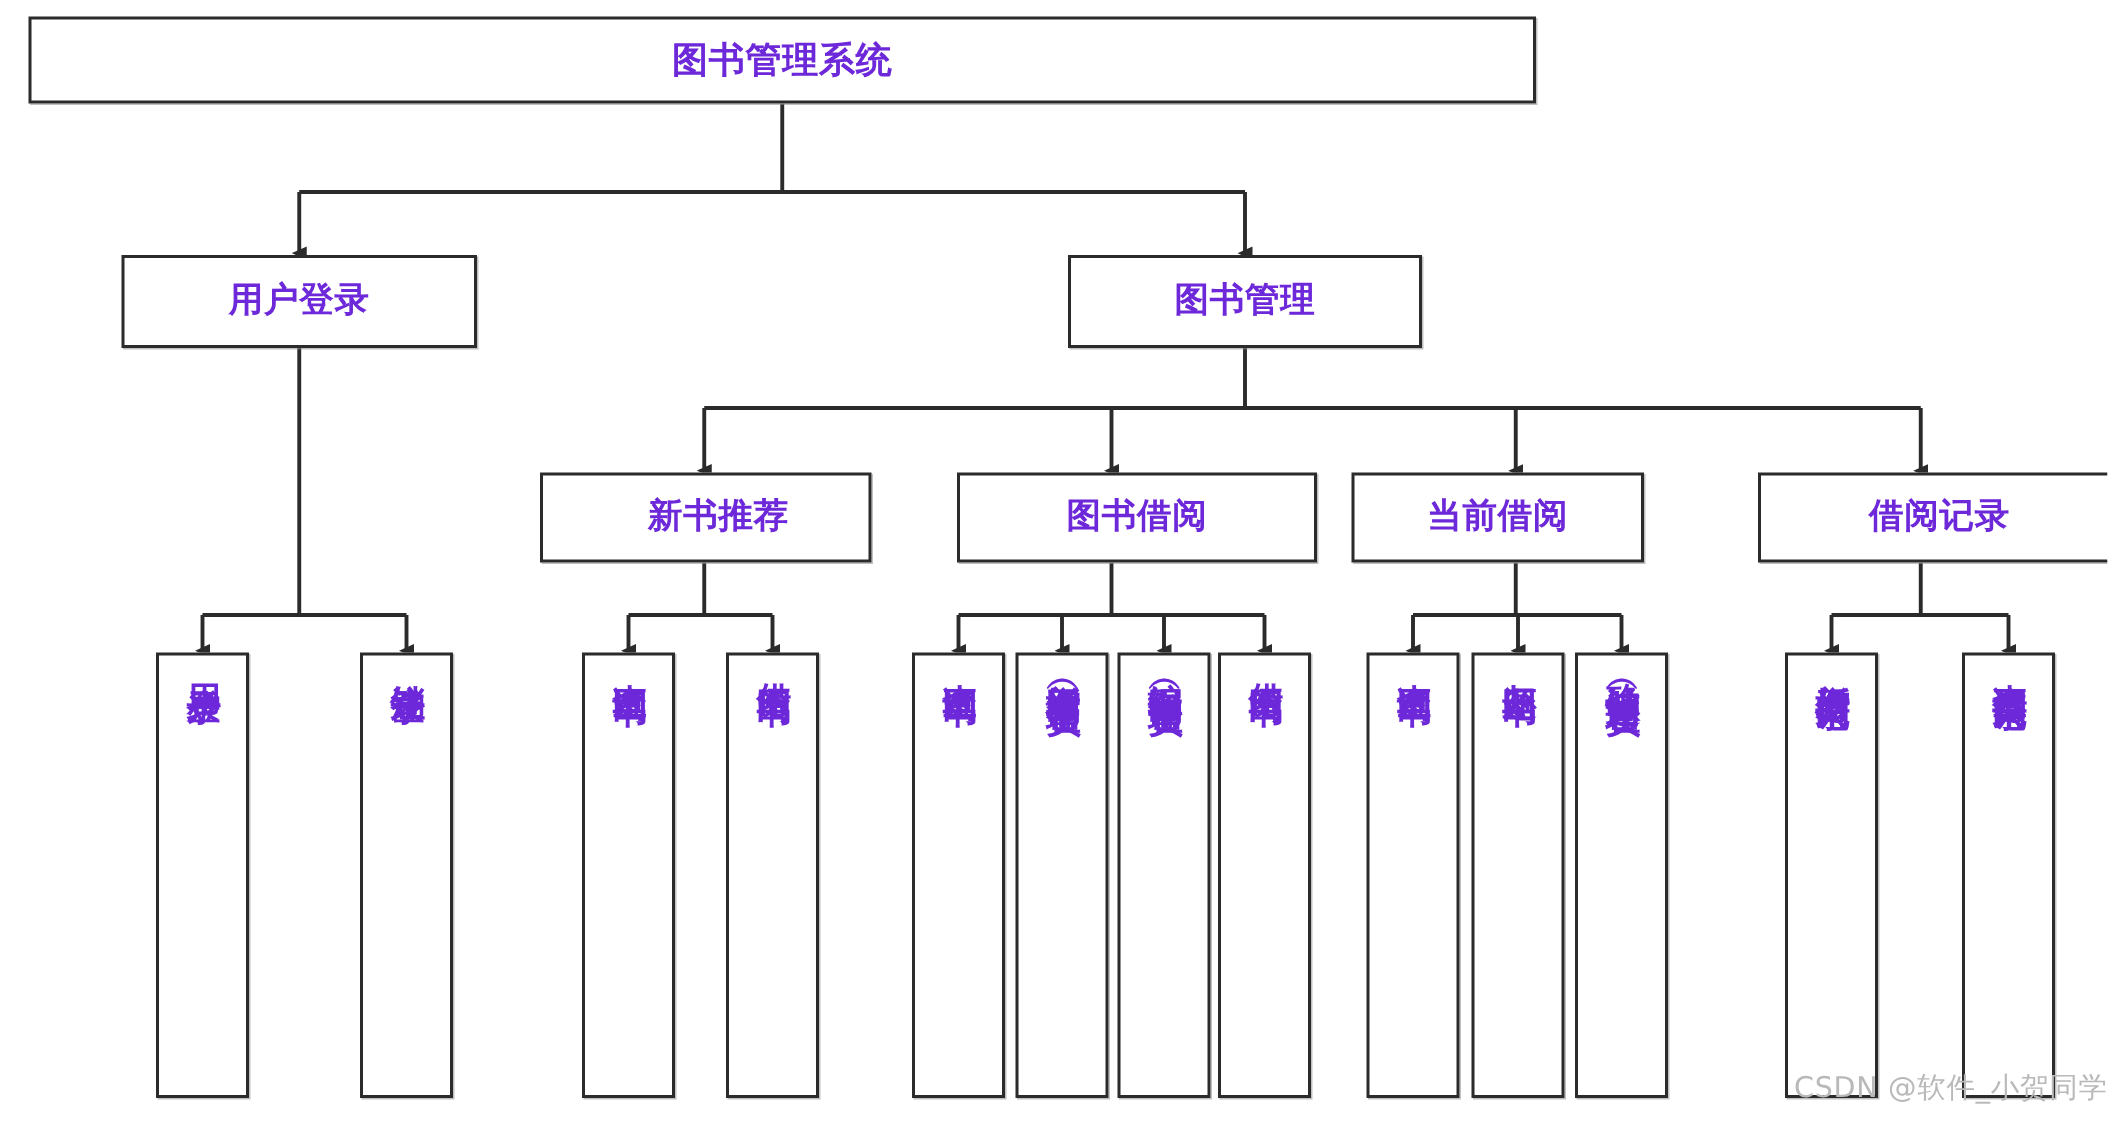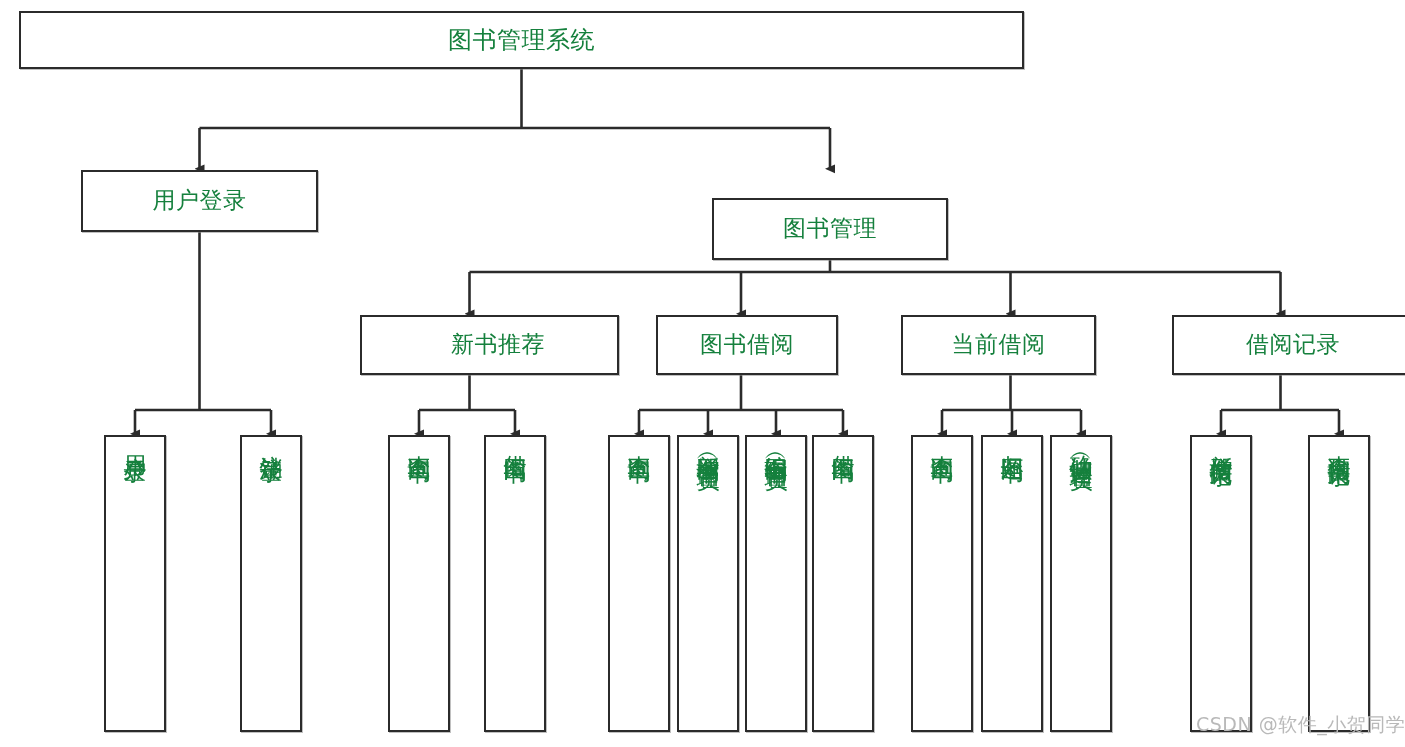--- a/index.html
+++ b/index.html
@@ -30,24 +30,25 @@
     position: absolute;
     box-sizing: border-box;
     background: #ffffff;
     border: 2px solid #2b2b2b;
     display: flex;
     align-items: center;
     justify-content: center;
     box-shadow: 1px 1px 0 rgba(140,140,140,0.55);
   }
   .node-label {
-    color: #15803d;
+    color: #6d28d9;
     text-align: left;
     line-height: 1.18;
     white-space: nowrap;
+    font-weight: bold;
   }
   .node.horizontal .node-label {
     font-size: 23px;
     letter-spacing: 0.5px;
   }
   .node.vertical {
     align-items: flex-start;
     padding-top: 0;
   }
   .node.vertical .node-label {
@@ -117,27 +118,27 @@
       </g>
   </svg>
 
   <div id="nodes-layer">
       <div class="node horizontal root" style="left: 19px; top: 11px; width: 1005px; height: 58px;">
         <span class="node-label">图书管理系统</span>
       </div>
       <div class="node horizontal level2" style="left: 81px; top: 170px; width: 237px; height: 62px;">
         <span class="node-label">用户登录</span>
       </div>
-      <div class="node horizontal level2" style="left: 712px; top: 170px; width: 236px; height: 62px; margin-top: 28px;">
+      <div class="node horizontal level2" style="left: 712px; top: 170px; width: 236px; height: 62px;">
         <span class="node-label">图书管理</span>
       </div>
-      <div class="node horizontal level3" style="left: 360px; top: 315px; width: 259px; height: 60px; padding-left: 17px;">
+      <div class="node horizontal level3" style="left: 360px; top: 315px; width: 221px; height: 60px; padding-left: 17px;">
         <span class="node-label">新书推荐</span>
       </div>
-      <div class="node horizontal level3" style="left: 656px; top: 315px; width: 182px; height: 60px;">
+      <div class="node horizontal level3" style="left: 638px; top: 315px; width: 240px; height: 60px;">
         <span class="node-label">图书借阅</span>
       </div>
       <div class="node horizontal level3" style="left: 901px; top: 315px; width: 195px; height: 60px;">
         <span class="node-label">当前借阅</span>
       </div>
       <div class="node horizontal level3" style="left: 1172px; top: 315px; width: 242px; height: 60px;">
         <span class="node-label">借阅记录</span>
       </div>
       <div class="node vertical leaf" style="left: 104px; top: 435px; width: 62px; height: 297px;">
         <span class="node-label">用户登录</span>

